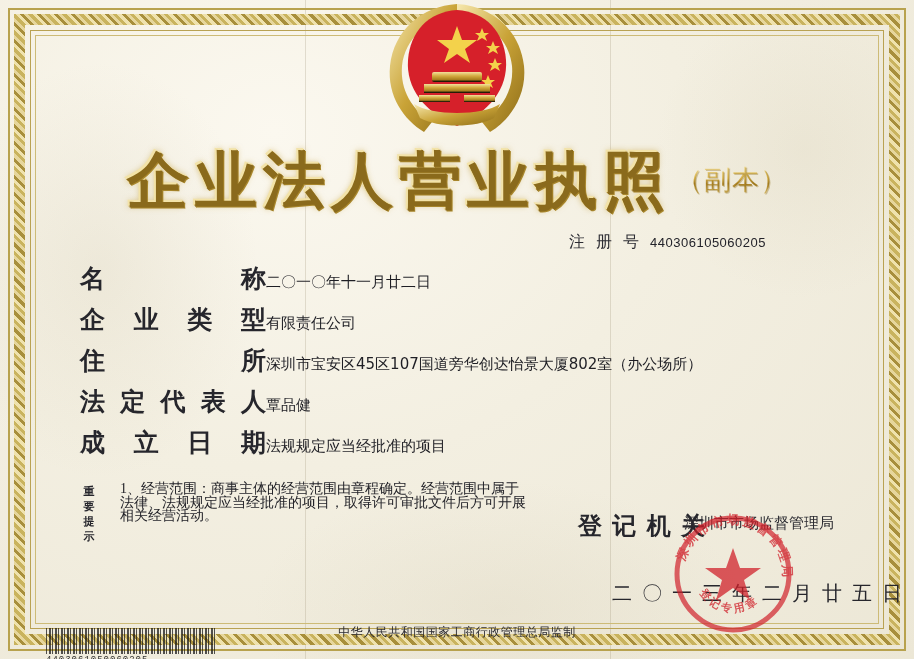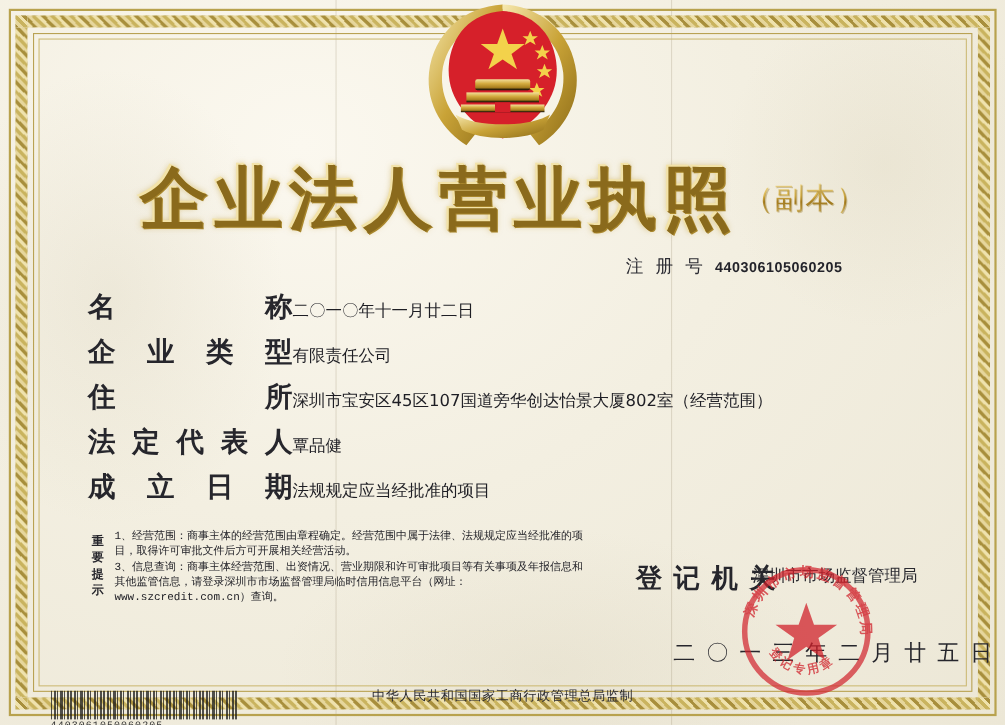--- a/index.html
+++ b/index.html
@@ -89,21 +89,21 @@
 
   
   .regno{
     position:absolute;right:148px;top:232px;
     font-family:"DejaVu Sans","Liberation Sans",sans-serif;
     font-size:16px;color:#2c2c33;letter-spacing:3px;
     z-index:4;
   }
   .regno .val{
     font-family:"Liberation Sans",sans-serif;
-    font-size:13px;letter-spacing:.5px;margin-left:8px;color:#23232a;font-weight:bold;
+    font-size:13px;letter-spacing:.5px;margin-left:8px;color:#23232a;
   }
 
   
   .fields{position:absolute;left:80px;top:264px;width:760px;z-index:4;}
   .row{display:flex;align-items:flex-end;margin-bottom:10px;height:31px;}
   .lbl{
     width:186px;
     font-family:"DejaVu Sans","Liberation Sans",sans-serif;
     font-size:25px;font-weight:bold;color:#26262c;
     display:flex;justify-content:space-between;
@@ -123,24 +123,25 @@
     display:flex;
   }
   .notes-label{
     width:22px;
     font-family:"DejaVu Sans","Liberation Sans",sans-serif;
     font-size:11px;font-weight:bold;color:#26262c;
     line-height:15px;text-align:center;padding-top:2px;
   }
   .notes-body{
     flex:1;
-    font-family:Liberation Mono, monospace;
-    font-size:10px;color:#222228;line-height:13.5px;
+    font-family:Liberation Serif, serif;
+    font-size:14px;color:#222228;line-height:13.5px;
     padding-left:4px;
     border-left:0;
+    margin-left:16px;
   }
   .notes-body p{margin:0 0 1px 0;text-indent:0;}
 
   
   .authority{
     position:absolute;left:578px;top:510px;z-index:4;
     font-family:"DejaVu Sans","Liberation Sans",sans-serif;
     font-size:24px;font-weight:bold;color:#26262c;letter-spacing:1px;
   }
   .authority-name{
@@ -260,21 +261,21 @@
         <span>型</span>
       </div>
       <div class="val">有限责任公司</div>
     </div>
 
     <div class="row">
       <div class="lbl">
         <span>住</span>
         <span>所</span>
       </div>
-      <div class="val wide">深圳市宝安区45区107国道旁华创达怡景大厦802室（经营范围）</div>
+      <div class="val wide">深圳市宝安区45区107国道旁华创达怡景大厦802室（办公场所）</div>
     </div>
 
     <div class="row">
       <div class="lbl">
         <span>法</span>
         <span>定</span>
         <span>代</span>
         <span>表</span>
         <span>人</span>
       </div>
@@ -295,21 +296,20 @@
 
   <div class="notes">
     <div class="notes-label">
       <div>重</div>
       <div>要</div>
       <div>提</div>
       <div>示</div>
     </div>
     <div class="notes-body">
       <p>1、经营范围：商事主体的经营范围由章程确定。经营范围中属于法律、法规规定应当经批准的项目，取得许可审批文件后方可开展相关经营活动。</p>
-      <p>3、信息查询：商事主体经营范围、出资情况、营业期限和许可审批项目等有关事项及年报信息和其他监管信息，请登录深圳市市场监督管理局临时信用信息平台（网址：www.szcredit.com.cn）查询。</p>
     </div>
   </div>
 
   <div class="authority">登 记 机 关</div>
   <div class="authority-name">深圳市市场监督管理局</div>
 
   <div class="seal">
     <svg viewBox="0 0 136 136" width="136" height="136">
       <defs>
         <path id="sealArcTop" d="M 18 68 A 50 50 0 0 1 118 68"></path>

